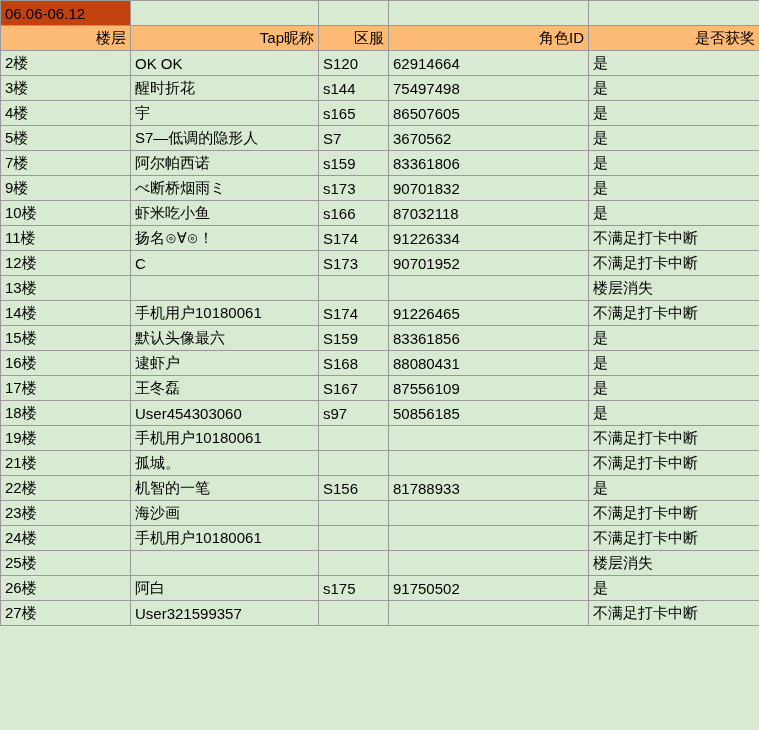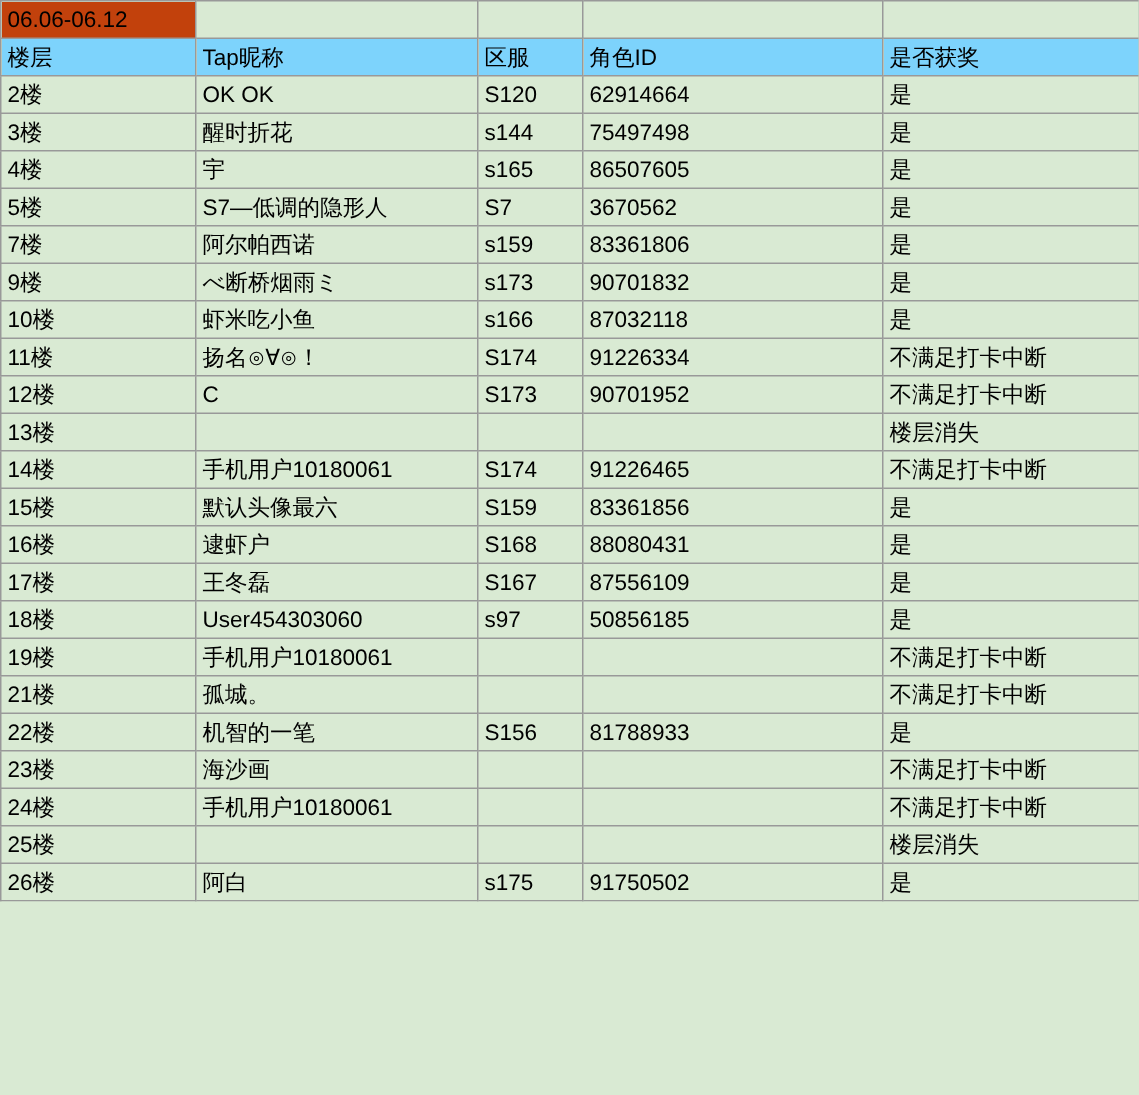--- a/index.html
+++ b/index.html
@@ -29,22 +29,23 @@
       vertical-align: middle;
       color: #000;
     }
     .title-row td.first {
       background: #c2410c;
     }
     .title-row td.rest {
       background: #d9ead3;
     }
     .header-row td {
-      background: #7dd3fc;
+      background: #fdba74;
       font-weight: normal;
+      text-align: right;
     }
     .data-row td {
       background: #d9ead3;
     }
     .col-floor { width: 130px; }
     .col-tap { width: 188px; }
     .col-server { width: 70px; }
     .col-roleid { width: 200px; }
     .col-award { width: 171px; }
   </style>
@@ -221,14 +222,21 @@
         <td></td>
         <td>楼层消失</td>
       </tr>
       <tr class="data-row">
         <td>26楼</td>
         <td>阿白</td>
         <td>s175</td>
         <td>91750502</td>
         <td>是</td>
       </tr>
+      <tr class="data-row">
+        <td>27楼</td>
+        <td>User321599357</td>
+        <td></td>
+        <td></td>
+        <td>不满足打卡中断</td>
+      </tr>
     </tbody>
 </table>
 
 </body></html>

